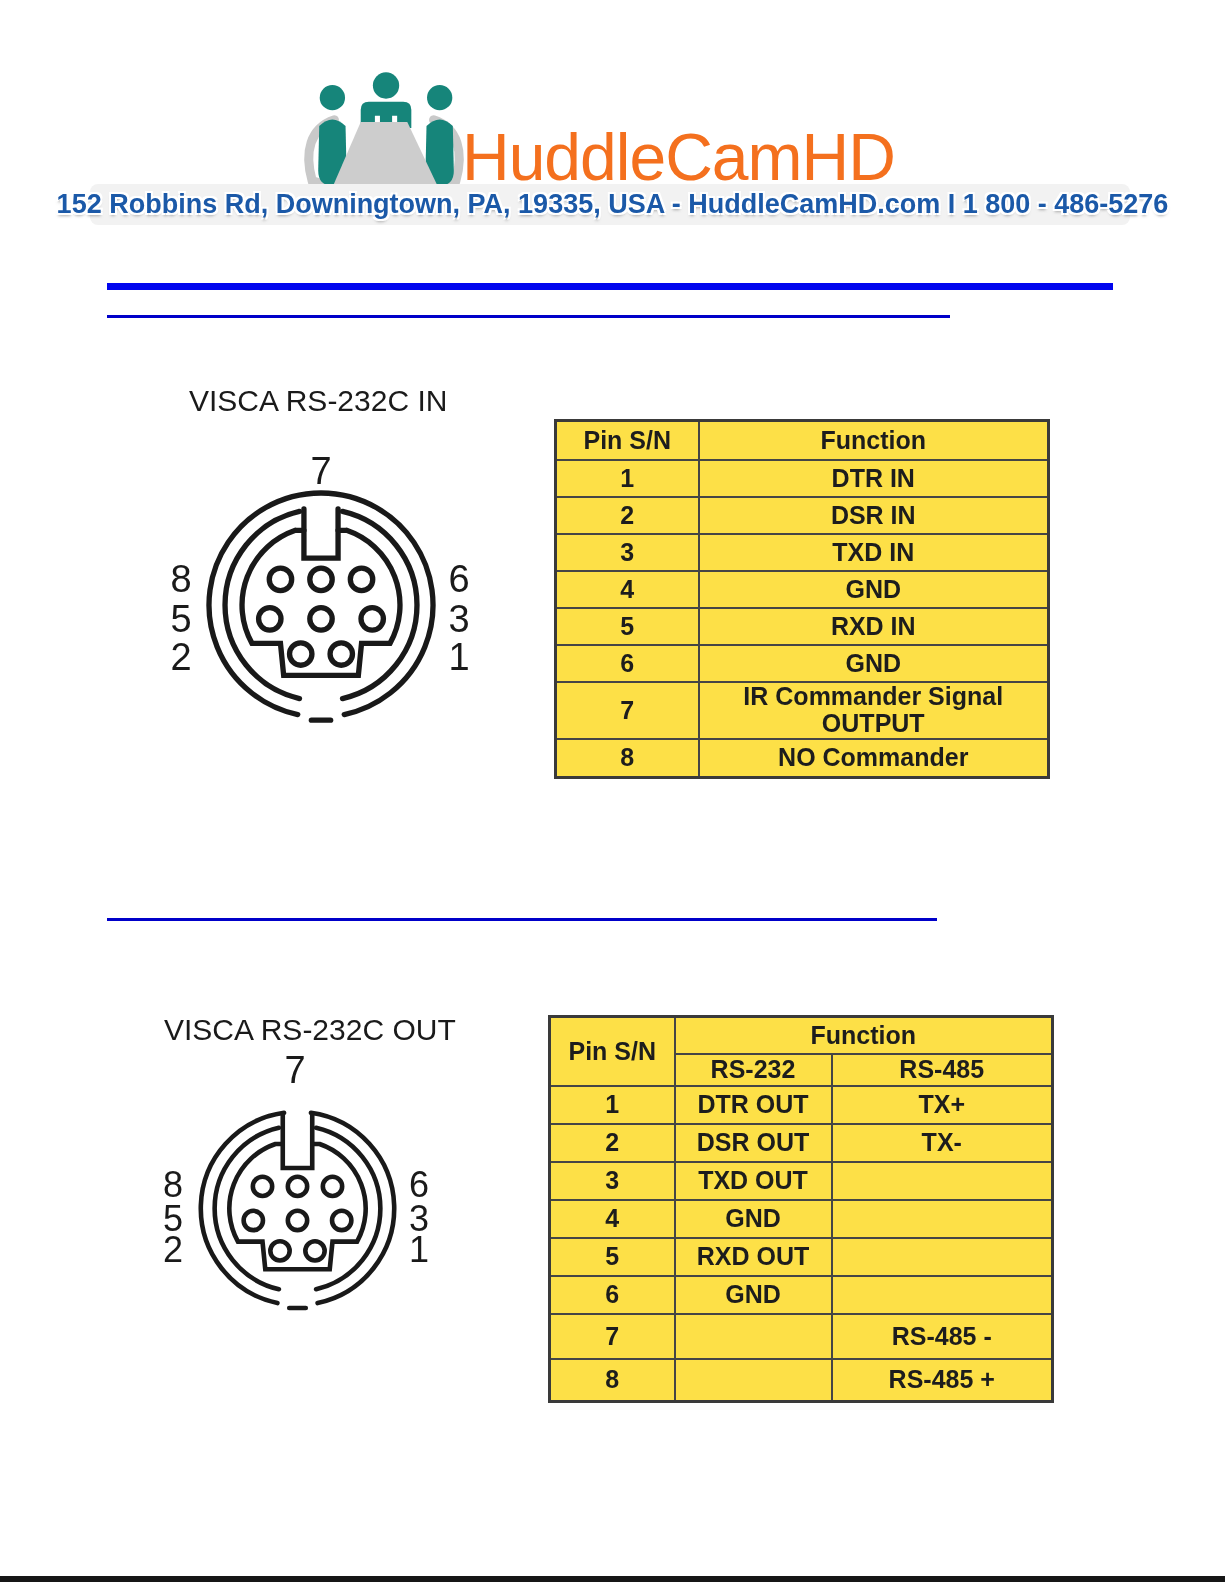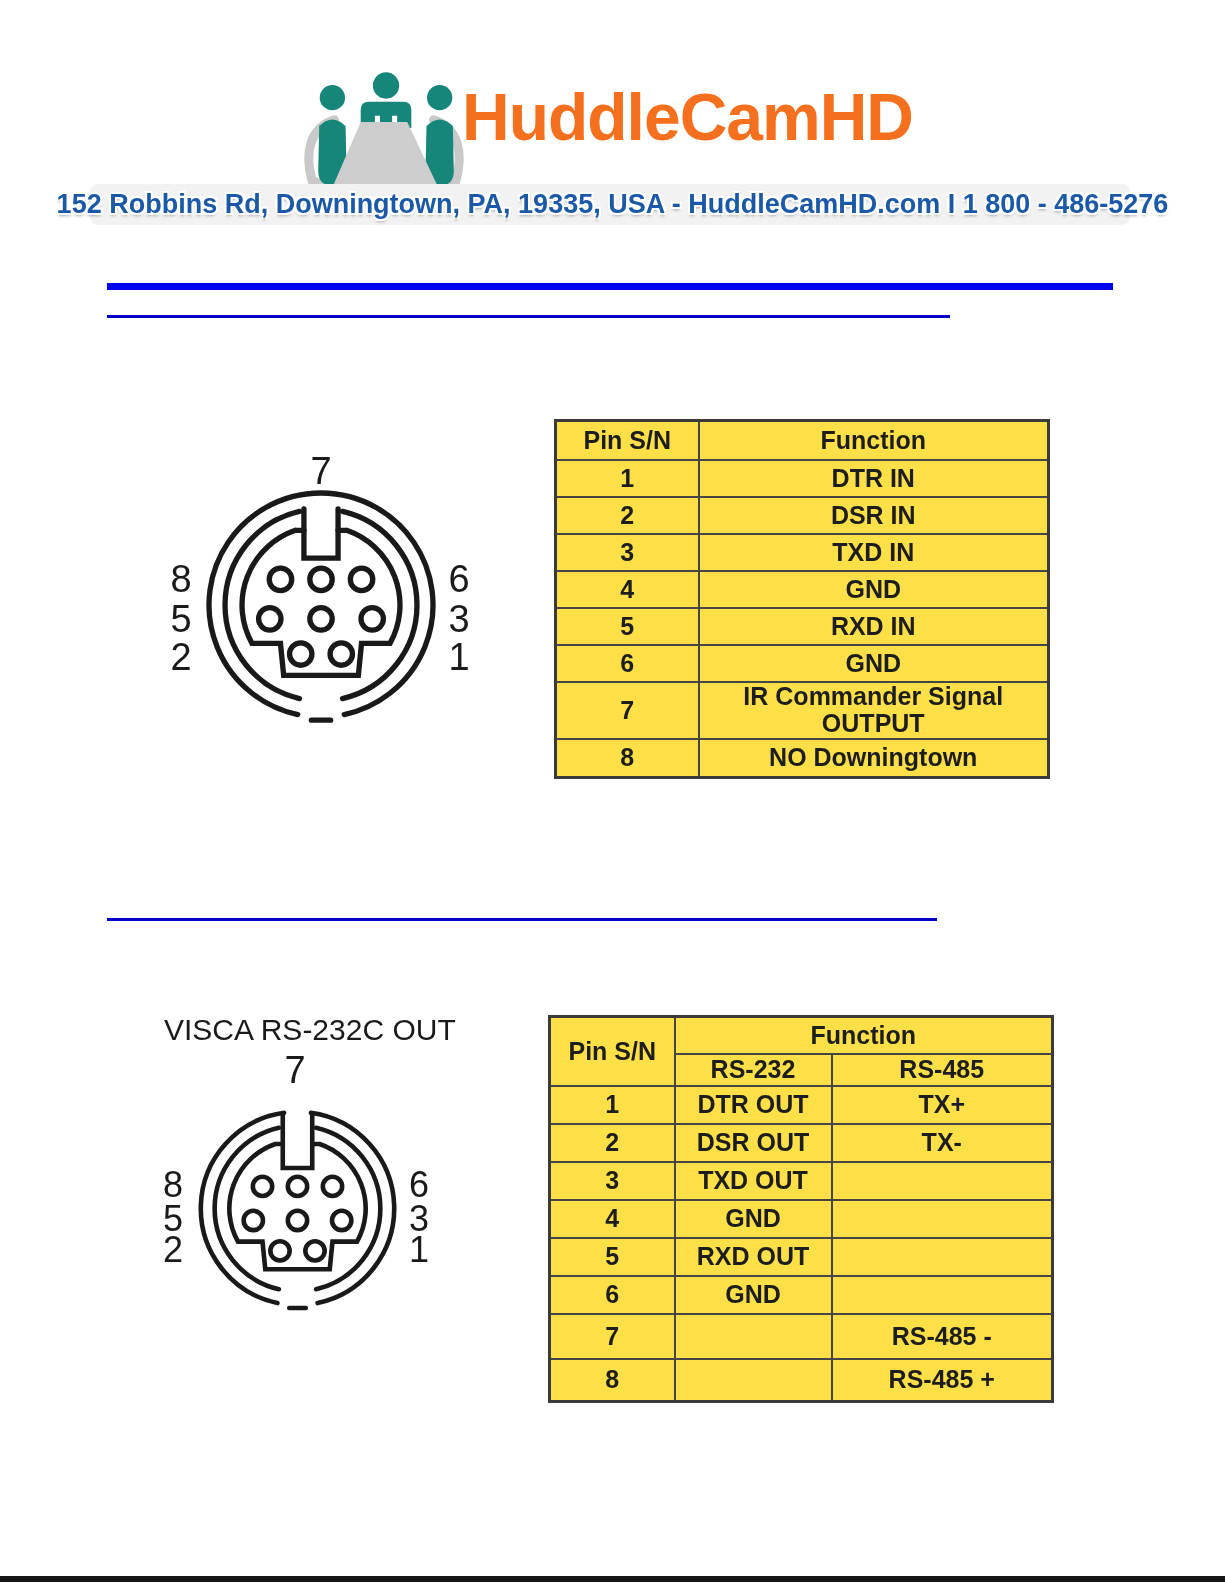--- a/index.html
+++ b/index.html
@@ -1,21 +1,21 @@
 <!DOCTYPE html>
 <html><head>
 <meta charset="utf-8">
 <style>
   html,body{margin:0;padding:0;background:#ffffff;}
   body{font-family:"Liberation Sans", sans-serif;}
   .page{position:relative;width:1225px;height:1585px;background:#ffffff;overflow:hidden;}
   .abs{position:absolute;}
 
   
-  .brand-text{font-size:66px;font-weight:bold;color:#F4701E;letter-spacing:-1px;line-height:1;}
+  .brand-text{font-size:66px;font-weight:normal;color:#F4701E;letter-spacing:-1px;line-height:1;margin-top:40px;}
   .addr-bar{background:#f2f2f2;border-radius:8px;}
   .addr-text{width:1225px;text-align:center;font-size:27px;font-weight:bold;color:#1B59A8;
     text-shadow:-2px -2px 0 #fff,2px -2px 0 #fff,-2px 2px 0 #fff,2px 2px 0 #fff,0 3px 3px rgba(110,110,110,.55);}
 
   .rule-thick{background:#0105EE;height:7px;}
   .rule-thin{background:#0000C9;height:3px;}
   .page-edge{background:#161616;height:6px;}
 
   
   .sec-title{font-size:30px;color:#1a1a1a;white-space:nowrap;}
@@ -55,20 +55,21 @@
 
   <div class="abs brand-text" style="left:462px;top:84px;">HuddleCamHD</div>
 
   <div class="abs addr-bar" style="left:90px;top:184px;width:1040px;height:41px;"></div>
   <div class="abs addr-text" style="left:0px;top:189px;">152 Robbins Rd, Downingtown, PA, 19335, USA - HuddleCamHD.com I 1 800 - 486-5276</div>
 
   <div class="abs rule-thick" style="left:107px;top:283px;width:1006px;"></div>
   <div class="abs rule-thin" style="left:107px;top:315px;width:843px;"></div>
   <div class="abs rule-thin" style="left:107px;top:918px;width:830px;"></div>
 
+  <div class="abs sec-title" style="left:189px;top:384px;">VISCA RS-232C IN</div>
 
   <div class="abs pin-num" style="left:299px;top:450px;">7</div>
 
   <svg class="abs" style="left:193px;top:477px;" width="256" height="256" viewBox="0 0 240 240" aria-hidden="true">
     <path class="ln" d="M 98.2 222.7 A 105 105 0 1 1 141.8 222.7"></path>
     <path class="ln" d="M 111 228 L 129 228"></path>
     <path class="ln" d="M 140.2 32.3 A 90 90 0 0 1 140.2 207.7 M 99.8 207.7 A 90 90 0 0 1 99.8 32.3"></path>
     <path class="ln" d="M 96 50 L 104 50 M 144 50 L 136 50 M 96 50 A 74 74 0 0 0 55.3 156 L 82 156 L 85 186 L 155 186 L 158 156 L 184.7 156 A 74 74 0 0 0 144 50"></path>
     <path class="ln" d="M 104 30 L 104 76 L 136 76 L 136 30"></path>
     <g class="ln">
@@ -124,21 +125,21 @@
       <td>6</td>
       <td>GND</td>
     </tr>
     <tr style="height:57px;">
       <td>7</td>
       <td class="multiline">IR Commander Signal
 OUTPUT</td>
     </tr>
     <tr style="height:39px;">
       <td>8</td>
-      <td>NO Downingtown</td>
+      <td>NO Commander</td>
     </tr>
   </tbody>
     </table>
 
   <div class="abs sec-title" style="left:164px;top:1013px;">VISCA RS-232C OUT</div>
 
   <div class="abs pin-num" style="left:273px;top:1049px;">7</div>
 
   <svg class="abs" style="left:187px;top:1098px;" width="221" height="221" viewBox="0 0 240 240" aria-hidden="true">
     <path class="ln" d="M 134.6 16 A 105 105 0 0 1 141.8 222.7 M 98.2 222.7 A 105 105 0 0 1 105.4 16"></path>

